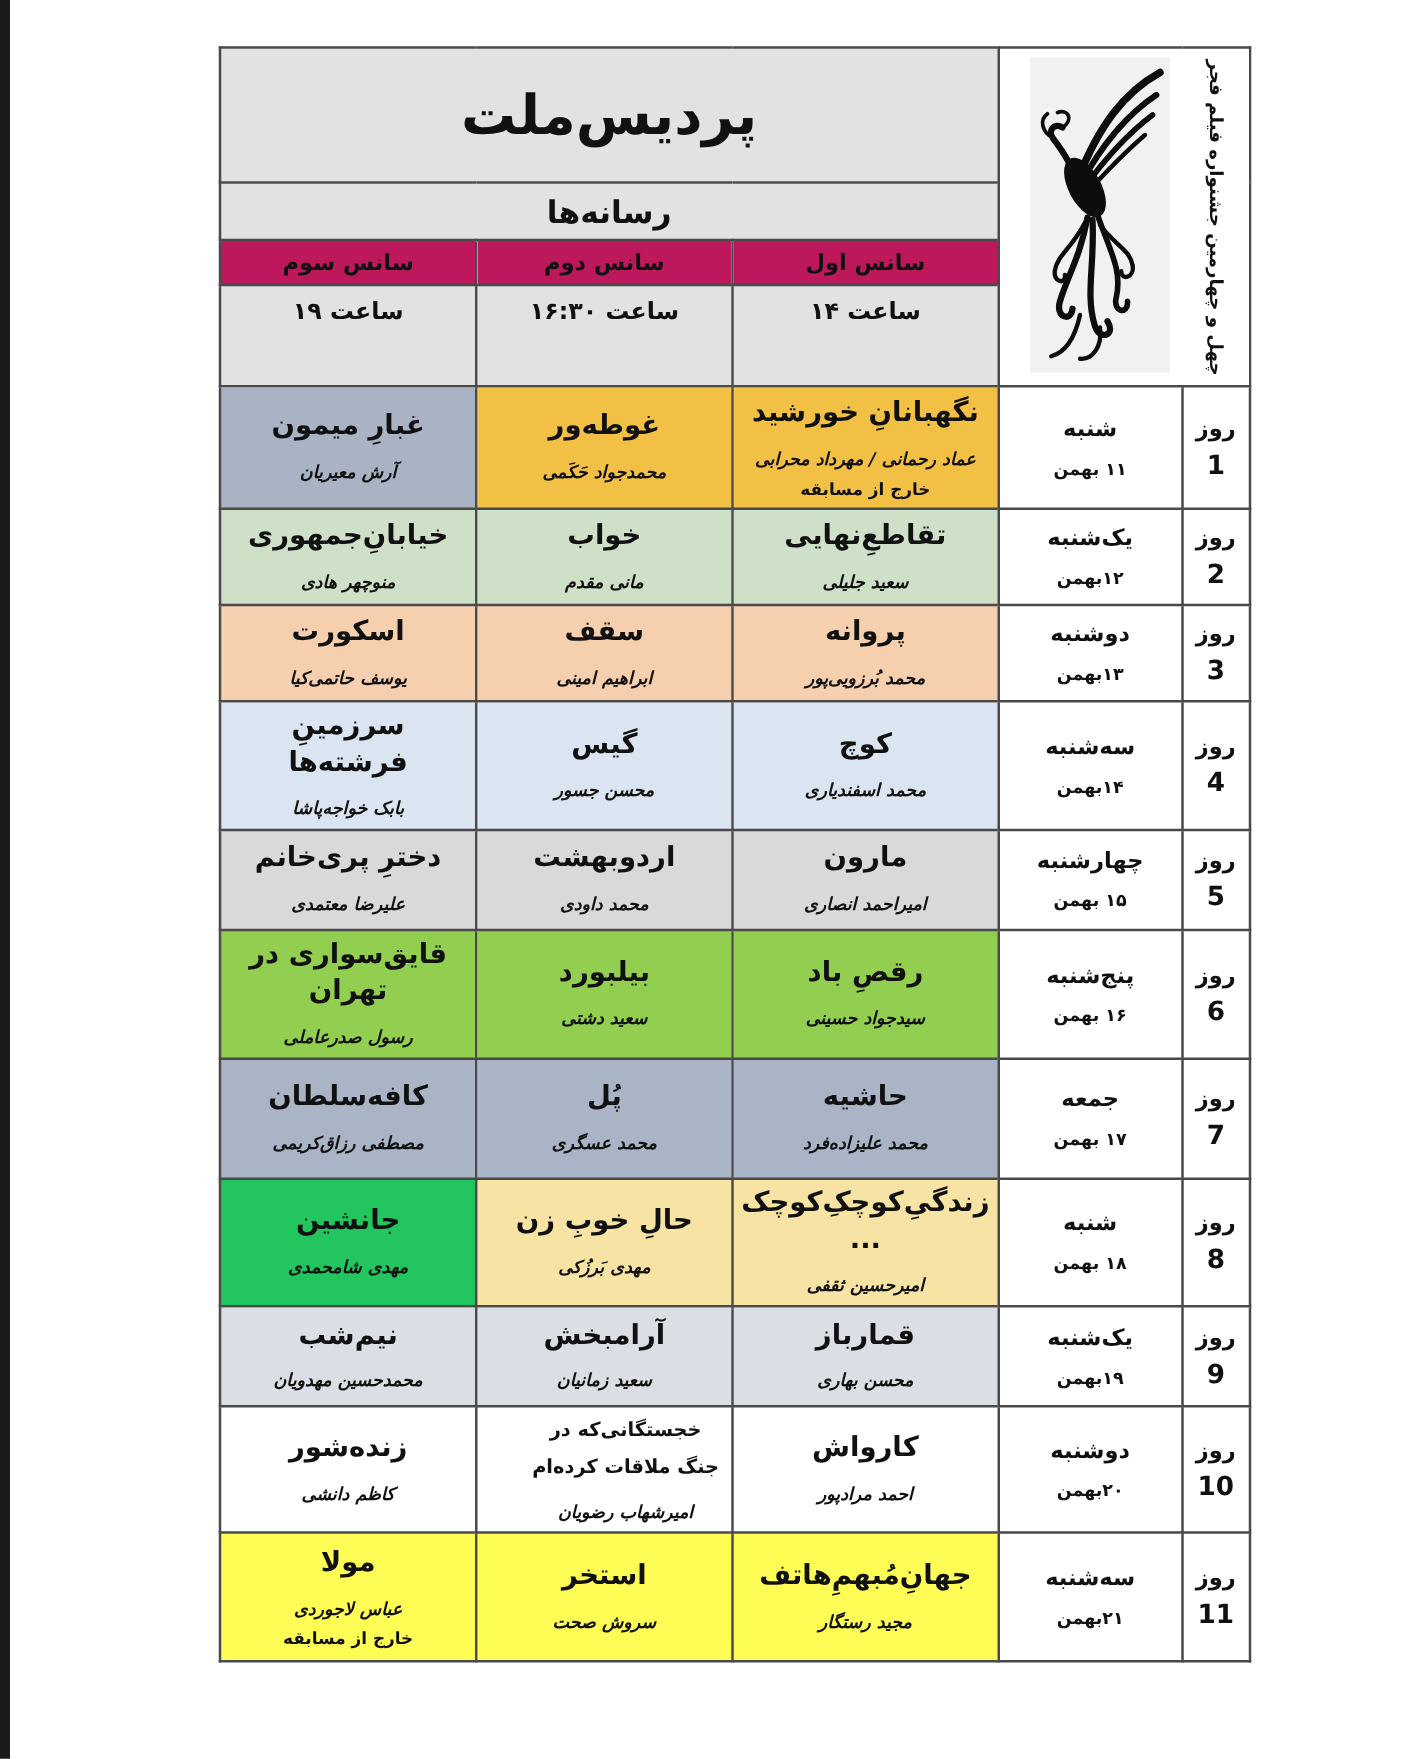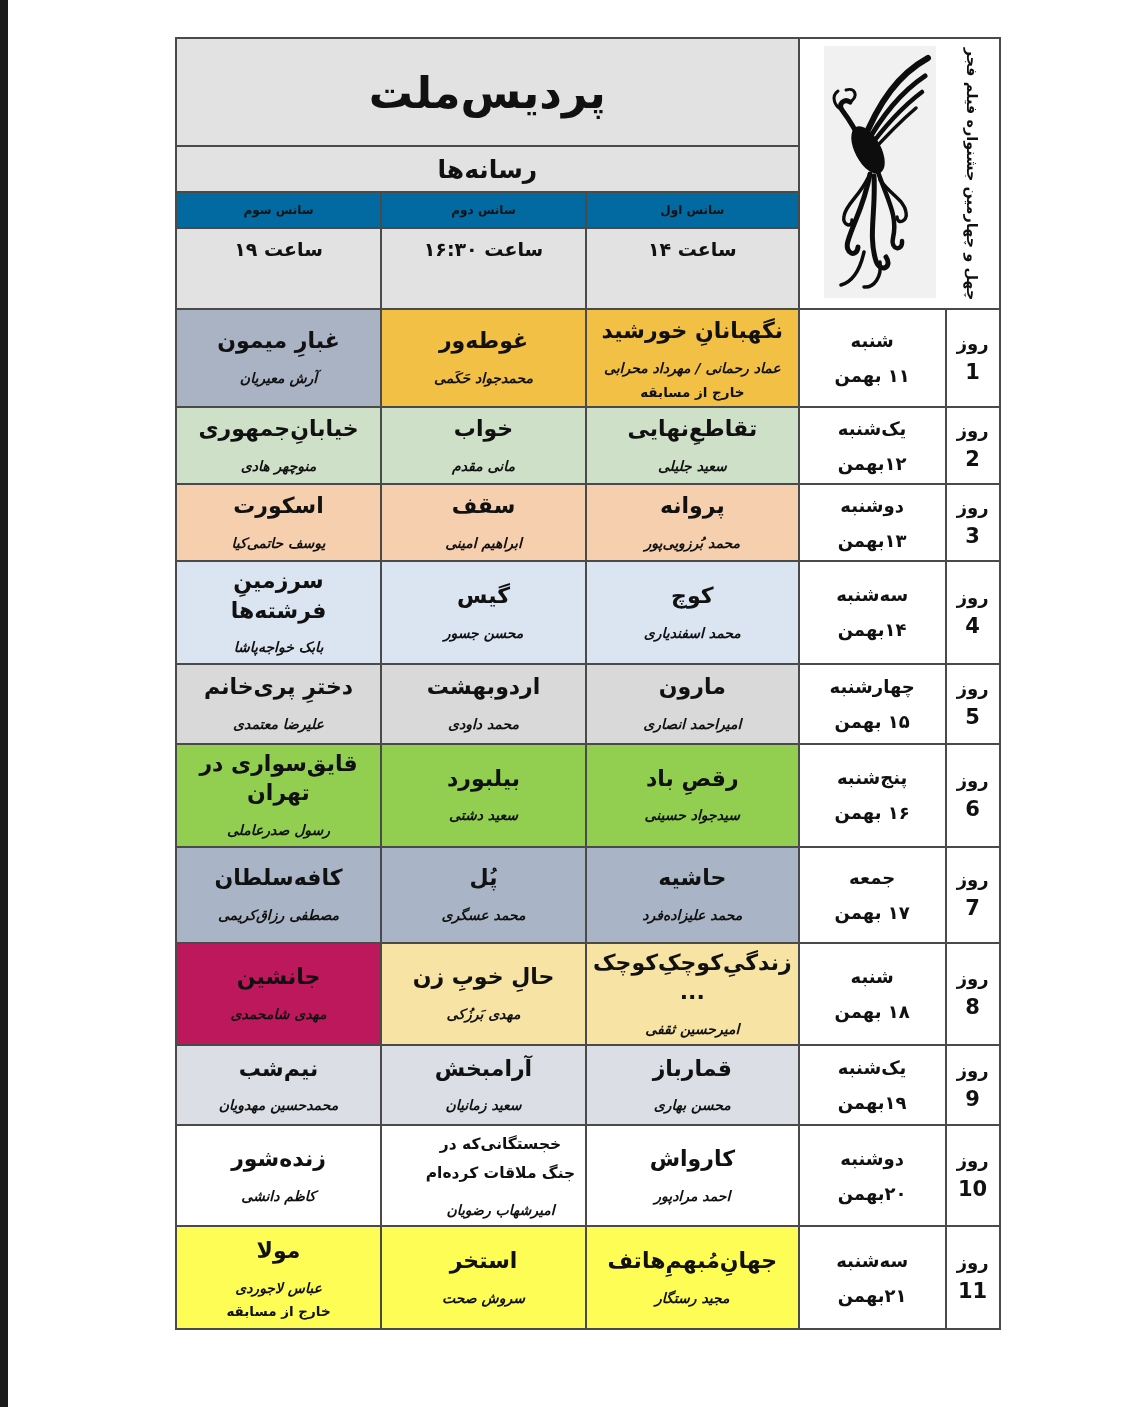--- a/index.html
+++ b/index.html
@@ -12,40 +12,40 @@
   table{border-collapse:collapse;table-layout:fixed;direction:rtl;}
   td{
     border:2px solid #4a4a4a;text-align:center;vertical-align:middle;
     font-weight:bold;padding:0;overflow:hidden;
   }
   col.c-roz{width:54px;}  col.c-day{width:147px;}
   col.c-s1{width:205px;}  col.c-s2{width:205px;} col.c-s3{width:205px;}
 
   .title-cell{background:#e2e2e2;height:106px;font-size:44px;}
   .media-cell{background:#e2e2e2;height:44px;font-size:25px;}
-  .session-cell{background:#0369a1;height:34px;font-size:12px;}
+  .session-cell{background:#be185d;height:34px;font-size:18px;}
   .time-cell{background:#e2e2e2;height:70px;font-size:19px;vertical-align:top;padding-top:9px;}
 
   .logo-cell{background:#ffffff;position:relative;padding:0;}
   .logo-box{position:absolute;left:24px;top:7px;width:112px;height:252px;background:#f1f1f1;}
   .logo-box svg{display:block;width:100%;height:100%;}
   .fest-strip{position:absolute;right:0;top:0;width:52px;height:100%;
     display:flex;align-items:center;justify-content:center;}
   .fest-strip span{transform:rotate(90deg);white-space:nowrap;font-size:14.5px;
     font-weight:bold;direction:rtl;letter-spacing:.5px;}
 
   .film-title{font-size:22px;line-height:1.35;}
   .film-title.small{font-size:15.5px;line-height:1.85;}
   .film-director{font-size:14px;margin-top:11px;line-height:1.6;font-style:italic;}
   .film-note{font-size:13.5px;margin-top:4px;}
   .film-cell{padding:4px 6px;}
 
   .day-cell{background:#ffffff;font-size:18px;}
   .day-cell .weekday{margin-bottom:14px;}
-  .day-cell .date{font-size:18px;}
+  .day-cell .date{font-size:14px;}
   .roz-cell{background:#ffffff;font-size:18px;margin-top:48px;}
   .roz-cell .roz-num{font-size:21px;margin-top:6px;font-family:"DejaVu Sans",sans-serif;}
 </style>
 </head>
 <body>
 
 <div class="left-strip"></div>
 
 <div class="schedule-wrap">
 <table>
@@ -266,21 +266,21 @@
             <div class="date">۱۸ بهمن</div>
           </td>
           <td class="film-cell" style="background: rgb(247, 227, 163); margin-left: 31px;">
             <div class="film-title">زندگیِ‌کوچکِ‌کوچک ...</div>
             <div class="film-director">امیرحسین ثقفی</div>
           </td>
           <td class="film-cell" style="background: rgb(247, 227, 163);">
             <div class="film-title">حالِ خوبِ زن</div>
             <div class="film-director">مهدی بَرزُکی</div>
           </td>
-          <td class="film-cell" style="background: #be185d;">
+          <td class="film-cell" style="background: #22c55e;">
             <div class="film-title">جانشین</div>
             <div class="film-director">مهدی شامحمدی</div>
           </td>
         </tr>
         <tr style="height: 80px;">
           <td class="roz-cell">
             <div class="roz-label">روز</div>
             <div class="roz-num">9</div>
           </td>
           <td class="day-cell">

